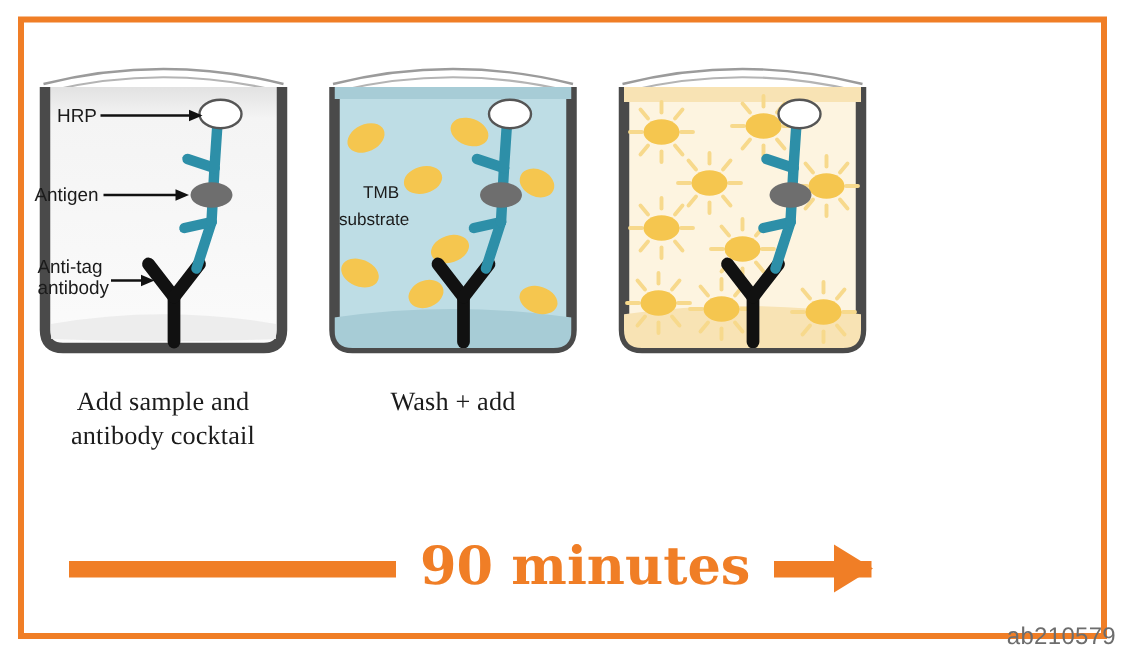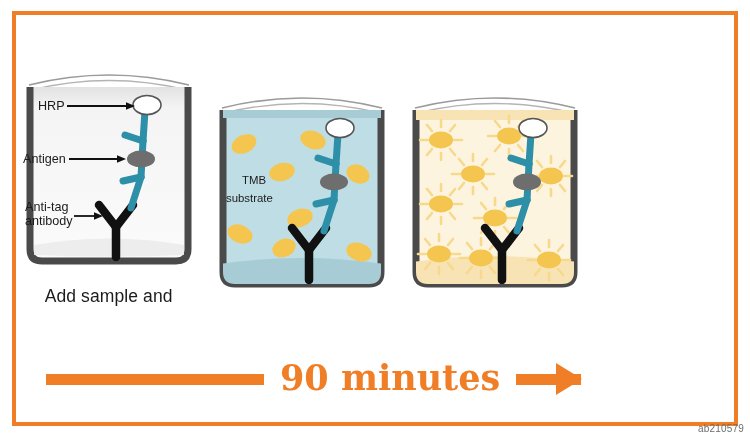--- a/index.html
+++ b/index.html
@@ -17,25 +17,25 @@
     position:absolute;
     left:12px;top:11px;
     width:726px;height:415px;
     border:4px solid #F07E26;
     box-sizing:border-box;
   }
 
   
   .panels{
     position:absolute;
-    left:12px;top:18px;
+    left:12px;top:30px;
     width:580px;height:290px;
     display:flex;
     justify-content:space-around;
-    align-items:flex-end;
+    align-items:flex-start;
   }
   .panel{
     width:228px;
     display:flex;
     flex-direction:column;
     align-items:center;
   }
 
   
   .well-wrap{position:relative;width:180px;height:212px;}
@@ -44,21 +44,21 @@
   
   .caption{
     margin-top:14px;
     text-align:center;
     font-size:17.5px;
     line-height:1.32;
     color:#1b1b1b;
     font-family:"Liberation Sans","DejaVu Sans",sans-serif;
     letter-spacing:.1px;
   }
-  .caption span{display:block;}
+  .caption span{display:block;font-family:Liberation Serif, serif;}
 
   
   .timeline{
     position:absolute;
     left:12px;top:352px;
     width:603px;height:54px;
     display:flex;
     align-items:center;
     justify-content:flex-start;
   }
@@ -94,21 +94,21 @@
     width:0;height:0;
     border-top:16px solid transparent;
     border-bottom:16px solid transparent;
     border-left:26px solid #F07E26;
   }
 
   
   .watermark{
     position:absolute;
     right:6px;bottom:3px;
-    font-size:10px;
+    font-size:16px;
     color:#6d6d6d;
     font-family:"Liberation Sans","DejaVu Sans",sans-serif;
     letter-spacing:.2px;
   }
   .lbl{
     font-family:"Liberation Sans","DejaVu Sans",sans-serif;
     font-size:11.4px;
     fill:#1b1b1b;
   }
   .lbl-in{
@@ -172,20 +172,21 @@
           </g>
 
           <text class="lbl-in" x="19" y="51">HRP</text>
           <text class="lbl-in" x="4" y="104">Antigen</text>
           <text class="lbl-in" x="6" y="152">Anti-tag</text>
           <text class="lbl-in" x="6" y="166">antibody</text>
         </svg>
       </div>
       <div class="caption">
         <span>Add sample and</span>
+        <span>antibody cocktail</span>
       </div>
     </div>
 
     <div class="panel">
       <div class="well-wrap">
         <svg class="well-svg" viewBox="0 0 180 212">
           <defs>
             <clipPath id="clip2">
               <path d="M11 28 L11 190 Q11 202 23 202 L157 202 Q169 202 169 190 L169 28 Z"></path>
             </clipPath>
@@ -223,20 +224,21 @@
             </g>
             <ellipse cx="122" cy="100" rx="14" ry="8.5" fill="#6e6e6e"></ellipse>
             <ellipse cx="128" cy="46" rx="14" ry="9.5" fill="#ffffff" stroke="#555" stroke-width="1.6"></ellipse>
           </g>
 
           <text class="lbl" x="30" y="102" font-size="14.5">TMB</text>
           <text class="lbl" x="14" y="120" font-size="14.5">substrate</text>
         </svg>
       </div>
       <div class="caption">
+        <span>Wash + add</span>
       </div>
     </div>
 
     <div class="panel">
       <div class="well-wrap">
         <svg class="well-svg" viewBox="0 0 180 212">
           <defs>
             <clipPath id="clip3">
               <path d="M11 28 L11 190 Q11 202 23 202 L157 202 Q169 202 169 190 L169 28 Z"></path>
             </clipPath>

